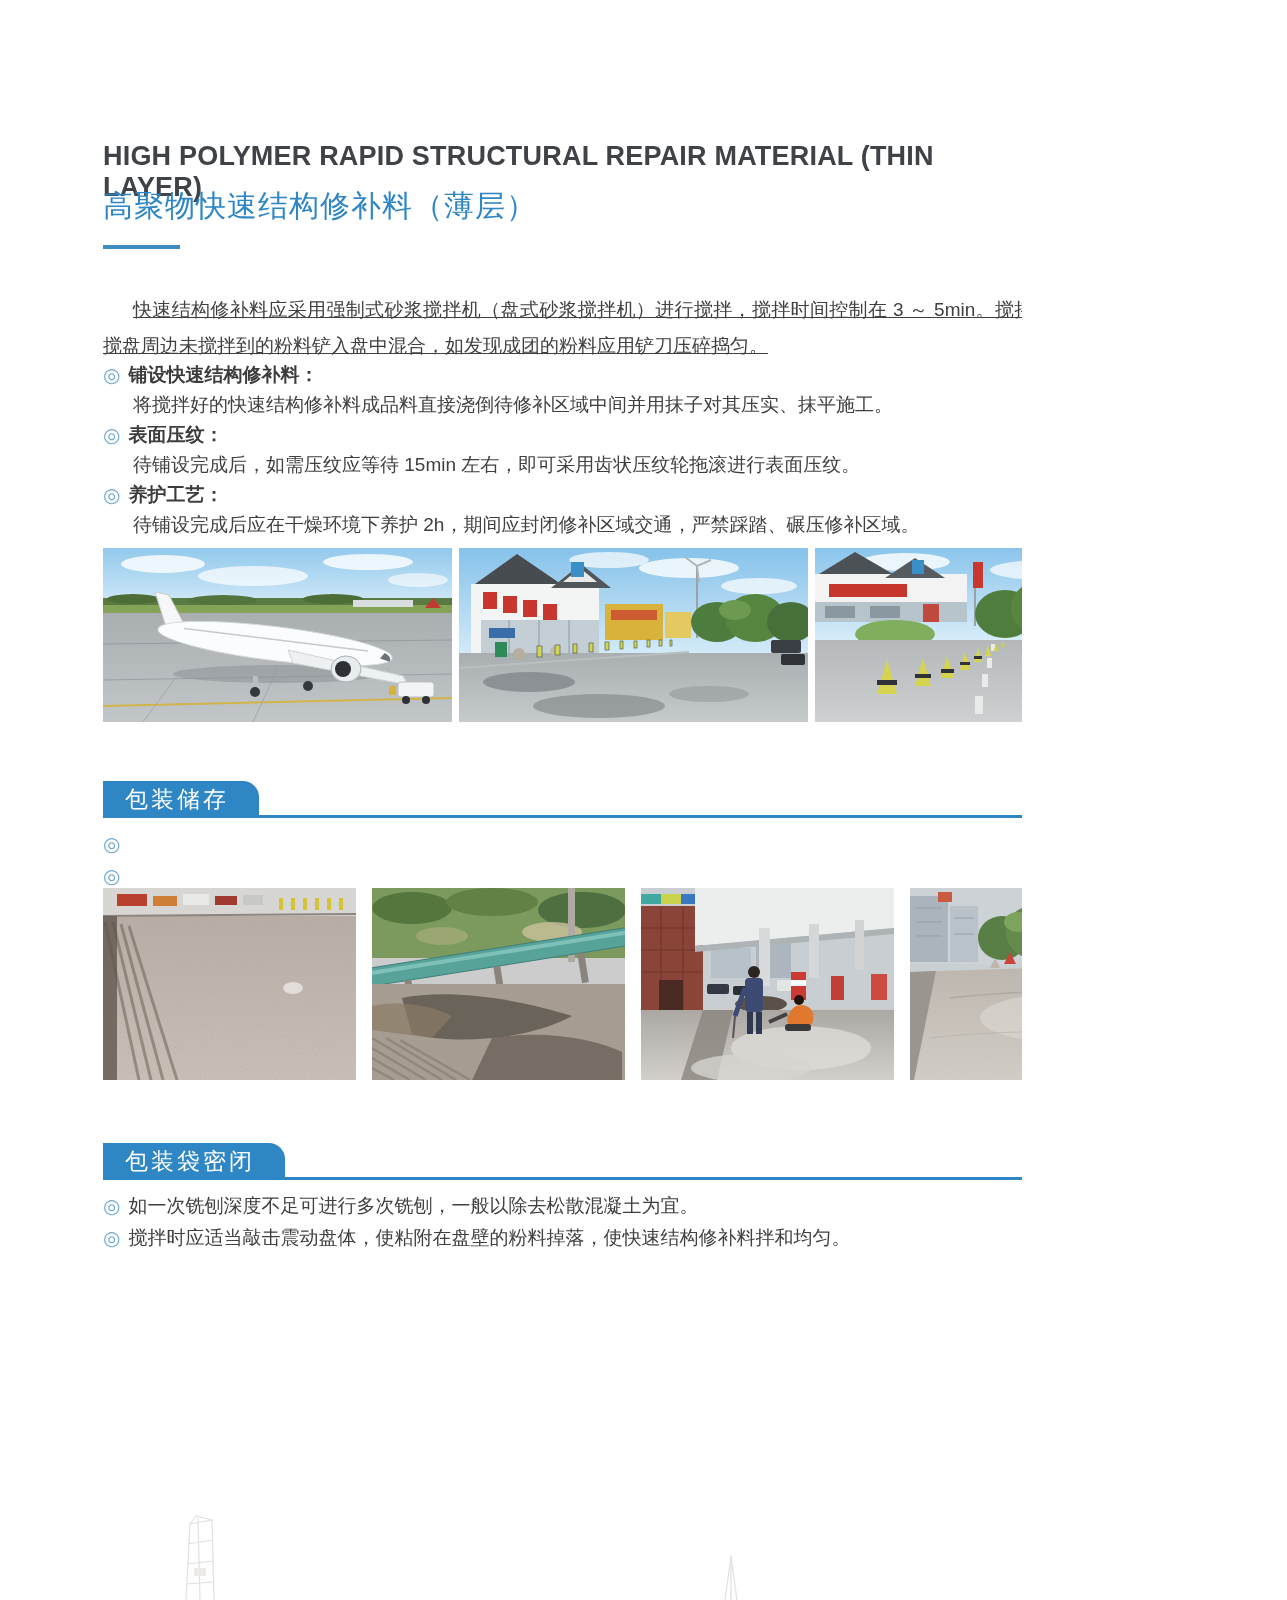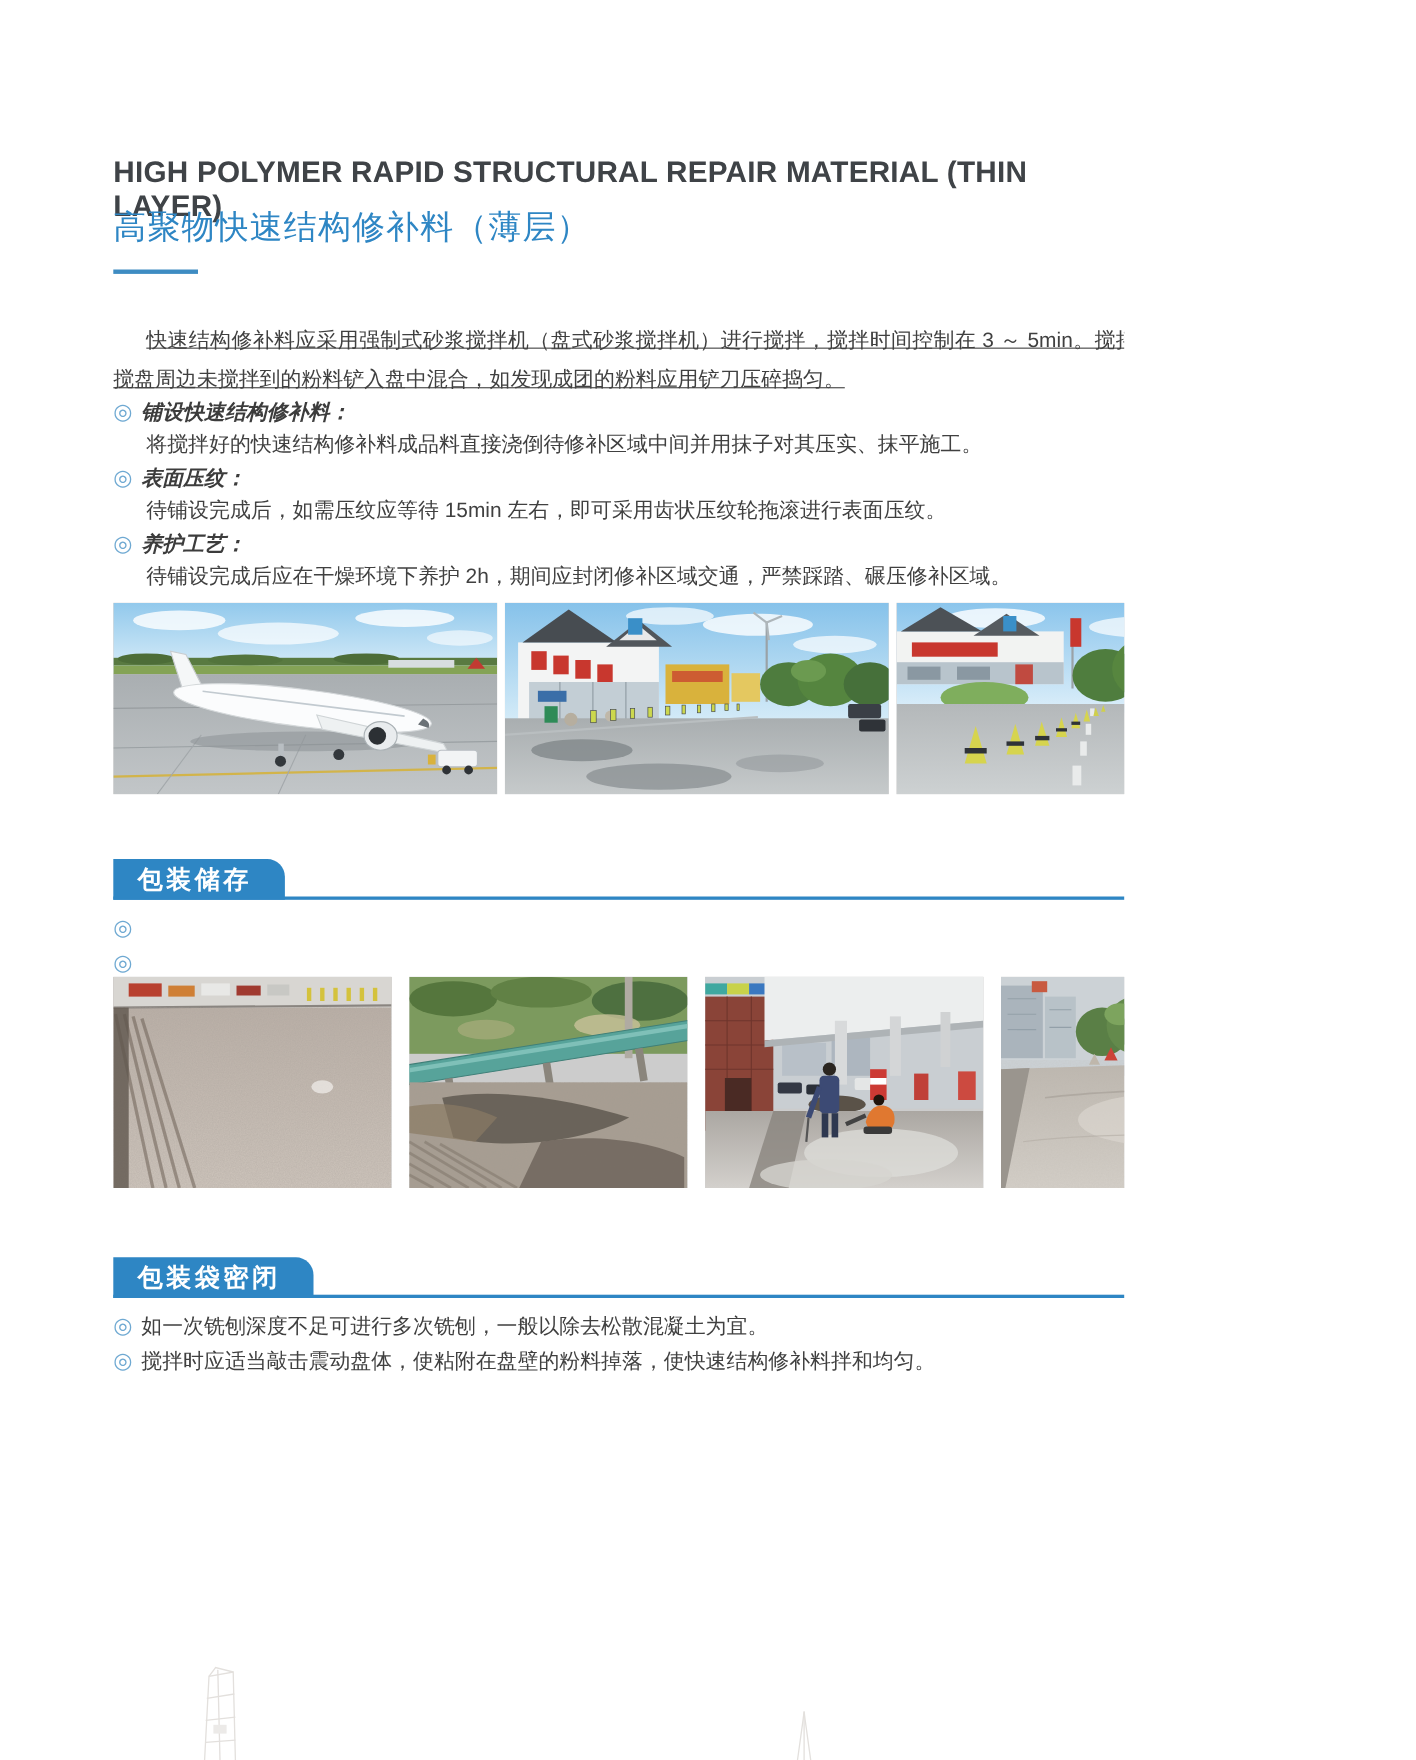--- a/index.html
+++ b/index.html
@@ -9,27 +9,27 @@
   .title-en{position:absolute;left:103px;top:141px;font-size:27px;font-weight:700;color:#3f4347;letter-spacing:0.2px;}
   .title-zh{position:absolute;left:103px;top:186px;font-size:30px;font-weight:400;color:#2e86c4;letter-spacing:1px;}
   .title-dash{position:absolute;left:103px;top:245px;width:77px;height:4px;background:#3e8cc2;}
 
   .intro{position:absolute;left:103px;top:292px;width:1085px;font-size:19px;line-height:36px;color:#404040;text-align:justify;text-indent:30px;text-decoration:underline;}
 
   .proc-list{position:absolute;left:103px;top:360px;width:1085px;}
   .proc-label-row{height:30px;display:flex;align-items:center;gap:8px;}
   .proc-desc-row{height:30px;line-height:30px;padding-left:30px;font-size:19px;color:#404040;}
   .bullet-ring{color:#6fa9d2;font-size:20px;line-height:1;}
-  .proc-label{font-size:19px;font-weight:700;color:#3c3c3c;font-style:italic;}
+  .proc-label{font-size:19px;font-weight:700;color:#3c3c3c;}
 
   .photo{position:absolute;overflow:hidden;background:#ccc;}
   .photo svg{display:block;width:100%;height:100%;}
 
   .section-tab{position:absolute;left:103px;height:37px;line-height:37px;background:#2e86c4;color:#ffffff;
-    font-size:23px;font-weight:700;letter-spacing:3px;padding:0 30px 0 22px;border-radius:0 16px 0 0;z-index:2;}
+    font-size:23px;font-weight:400;letter-spacing:3px;padding:0 30px 0 22px;border-radius:0 16px 0 0;z-index:2;}
   .section-rule{position:absolute;left:103px;width:1061px;height:3px;background:#2e86c4;z-index:1;}
 
   .sec-list{position:absolute;left:103px;width:1085px;}
   .sec-item{height:32px;display:flex;align-items:center;gap:8px;font-size:19px;color:#404040;}
 
   .watermark{position:absolute;left:0;top:1460px;width:1287px;height:140px;pointer-events:none;}
 </style>
 </head>
 <body>
 

